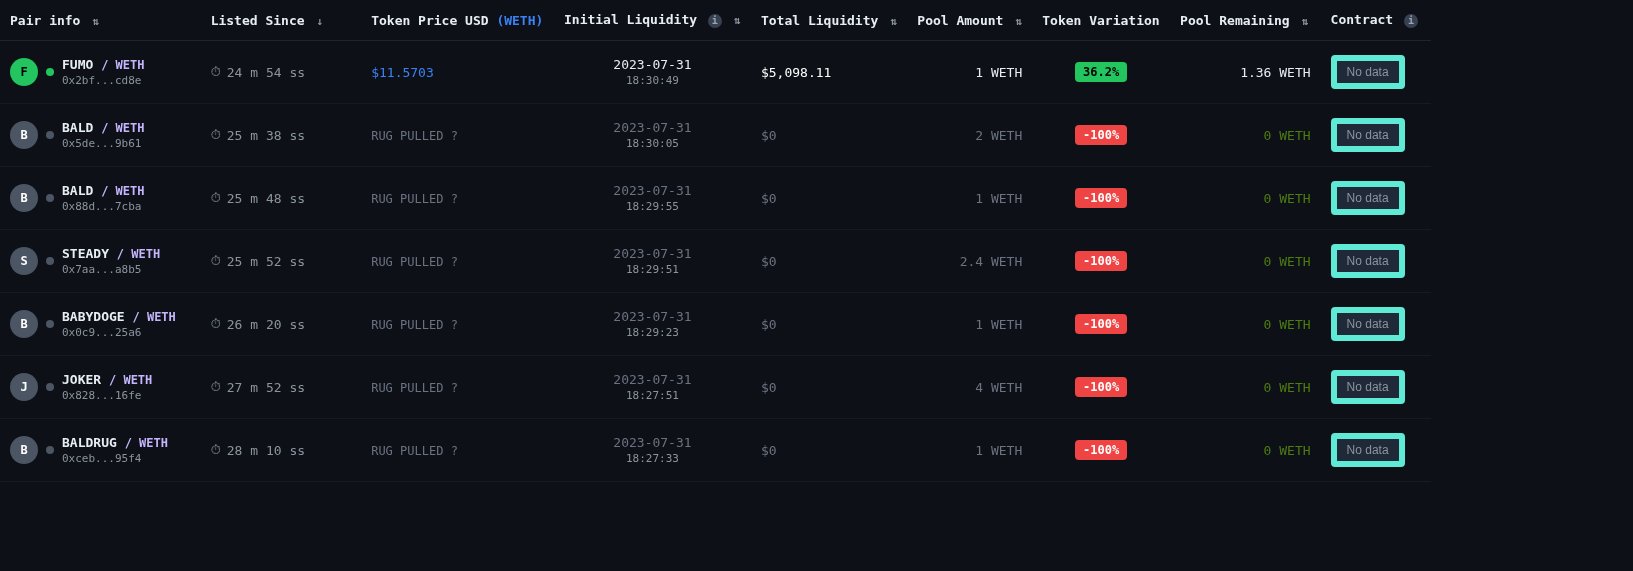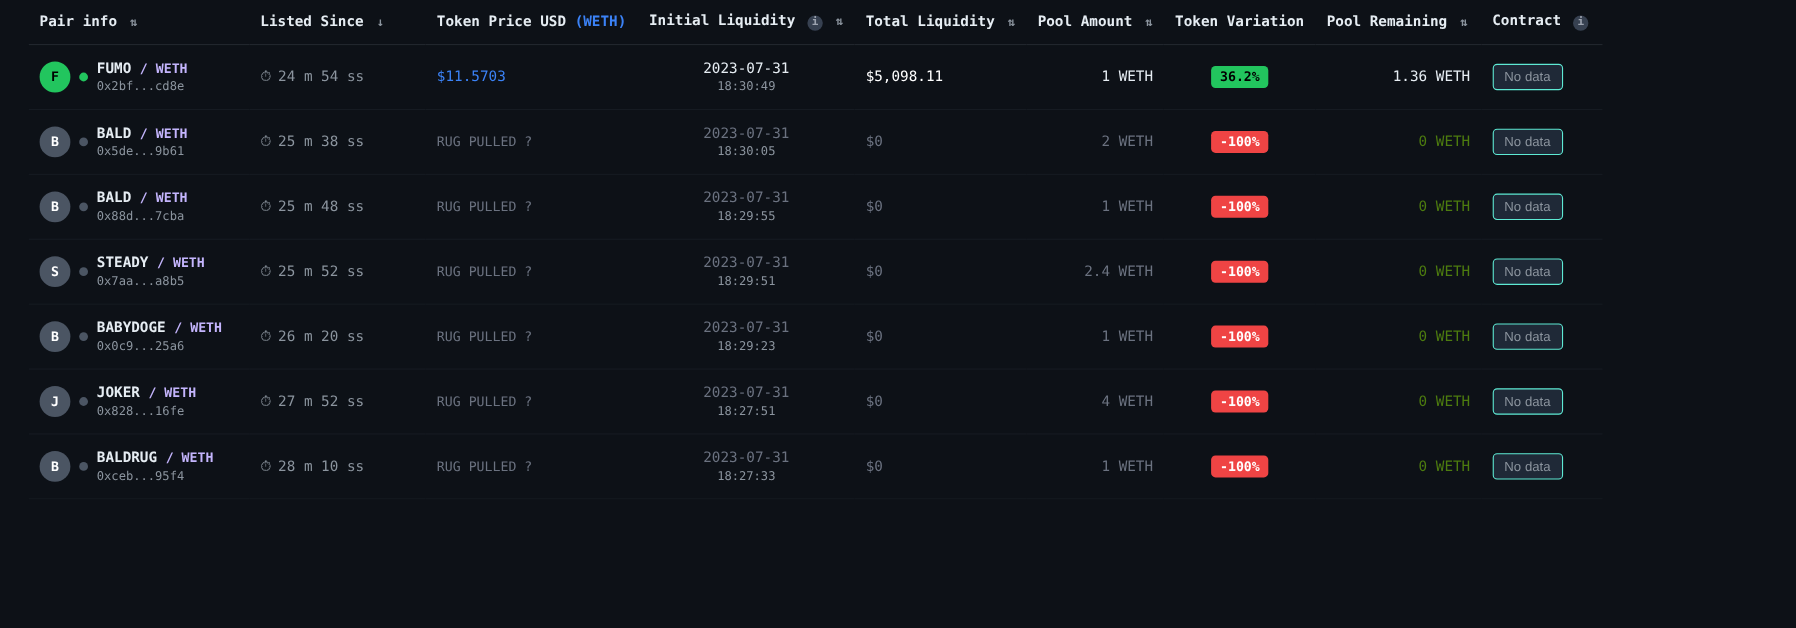--- a/index.html
+++ b/index.html
@@ -5,21 +5,20 @@
     * { box-sizing: border-box; margin: 0; padding: 0; }
     body {
       background-color: #0d1117;
       color: #c9d1d9;
       font-family: -apple-system, BlinkMacSystemFont, 'Segoe UI', monospace, sans-serif;
       font-size: 13px;
     }
     .table-container {
       width: 1431px;
       overflow-x: auto;
-      margin-left: 26px;
     }
     table {
       width: 100%;
       border-collapse: collapse;
     }
     thead tr {
       border-bottom: 1px solid #21262d;
     }
     thead th {
       padding: 12px 10px;
@@ -162,21 +161,21 @@
     .pool-remaining {
       color: #e6edf3;
       font-size: 13px;
     }
     .pool-remaining-dim {
       color: #4d7c0f;
     }
     .no-data-btn {
       background: #1f2937;
       color: #8b949e;
-      border: 1px solid #5eead4;
+      border: 6px solid #5eead4;
       border-radius: 4px;
       padding: 4px 10px;
       font-size: 12px;
       cursor: pointer;
       white-space: nowrap;
     }
     th.col-pair      { width: 200px; }
     th.col-listed    { width: 160px; }
     th.col-price     { width: 180px; }
     th.col-initliq   { width: 170px; }

